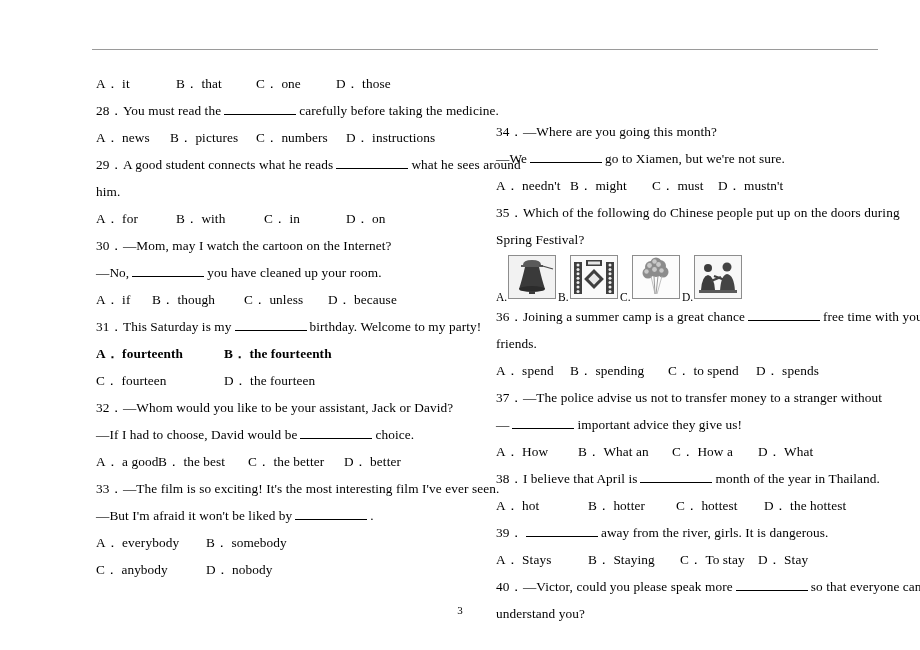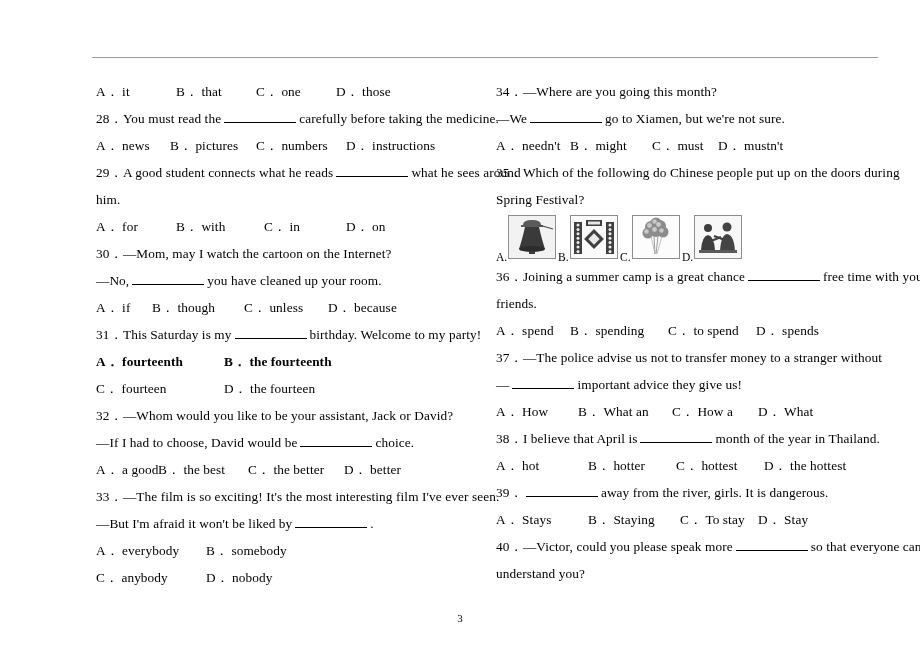--- a/index.html
+++ b/index.html
@@ -11,21 +11,21 @@
     width: 920px;
     height: 650px;
     font-family: "Liberation Serif", "DejaVu Serif", serif;
     color: #000000;
     position: relative;
     overflow: hidden;
   }
 
   .page {
     position: absolute;
-    left: 0; top: 16px;
+    left: 0; top: 8px;
     width: 920px;
     height: 574px;
   }
 
   
   .header-rule {
     position: absolute;
     left: 92px;
     top: 41px;
     width: 786px;
@@ -39,21 +39,21 @@
     left: 0;
     top: 62px;
     width: 920px;
   }
   .col {
     position: absolute;
     top: 0;
     width: 388px;
   }
   .col-left  { left: 96px; }
-  .col-right { left: 496px; }
+  .col-right { left: 496px; margin-top: 48px; }
 
   .line {
     font-size: 13.3px;
     line-height: 27px;
     height: 27px;
     white-space: nowrap;
     letter-spacing: 0.1px;
   }
 
   

